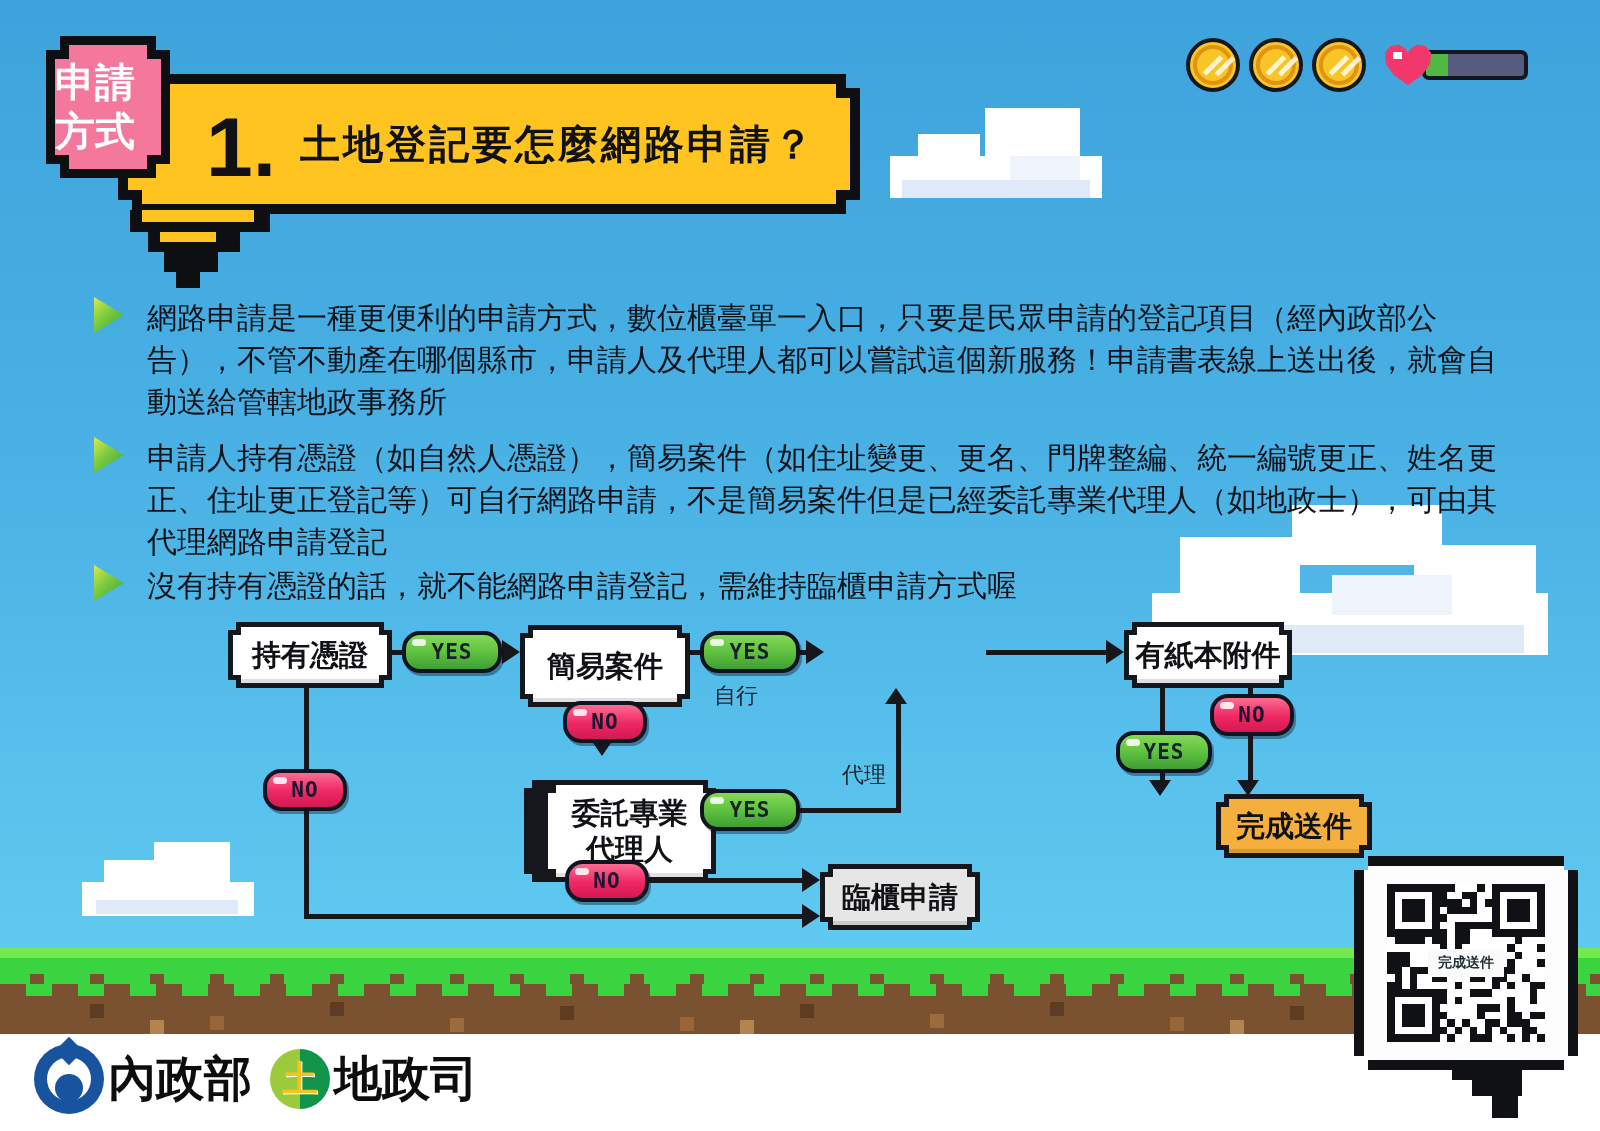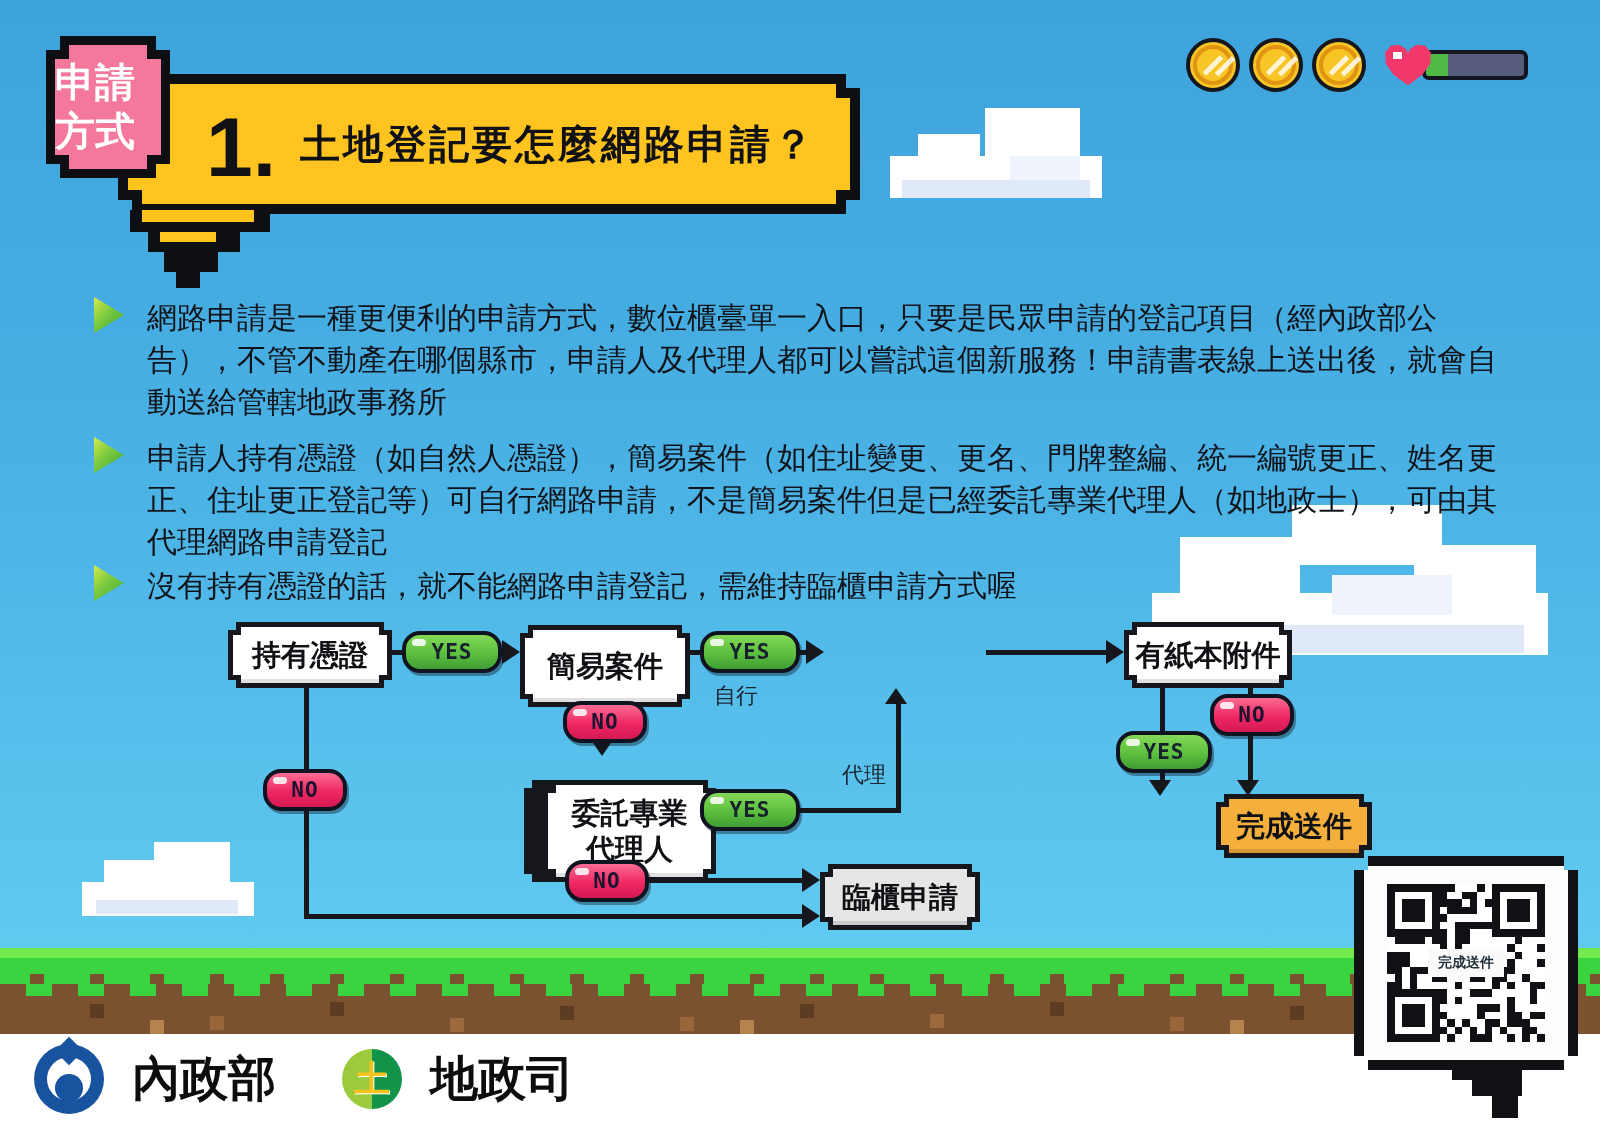--- a/index.html
+++ b/index.html
@@ -71,21 +71,21 @@
   .dirt{position:absolute;left:0;top:996px;width:1600px;height:38px;background:#7a5230;z-index:3;}
   .dirt::before{content:"";position:absolute;left:0;top:-12px;width:100%;height:12px;
     background-image:repeating-linear-gradient(90deg,#7a5230 0 26px,transparent 26px 52px);}
   .dirt::after{content:"";position:absolute;left:0;top:-22px;width:100%;height:10px;
     background-image:repeating-linear-gradient(90deg,transparent 0 30px,#7a5230 30px 44px,transparent 44px 60px);}
   .specks{position:absolute;left:0;top:0;width:14px;height:14px;background:transparent;
     box-shadow:90px 8px #5e3c22,210px 20px #976538,330px 6px #5e3c22,450px 22px #9c6a3c,560px 10px #5e3c22,
       680px 21px #976538,800px 8px #5e3c22,930px 18px #9c6a3c,1050px 6px #5e3c22,1170px 21px #976538,
       1290px 10px #5e3c22,1410px 19px #9c6a3c,1530px 8px #5e3c22,150px 24px #b5834e,740px 24px #b5834e,1230px 24px #b5834e;}
   .footer{position:absolute;left:0;top:1034px;width:1600px;height:97px;background:#ffffff;z-index:3;}
-  .logos{position:absolute;left:34px;top:10px;display:flex;align-items:center;gap:28px;}
+  .logos{position:absolute;left:34px;top:10px;display:flex;align-items:center;gap:4px;}
   .org-name{font-family:"DejaVu Serif","Liberation Serif",serif;font-weight:700;font-size:48px;color:#0d0d0d;}
   .moi-logo{width:70px;height:70px;background:#17539e;border-radius:50%;position:relative;}
   .moi-logo .ring{position:absolute;inset:13px;background:#fff;border-radius:50%;}
   .moi-logo .core{position:absolute;left:50%;top:30px;transform:translateX(-50%);width:28px;height:28px;background:#17539e;border-radius:50%;}
   .moi-logo .notch{position:absolute;left:50%;top:-3px;transform:translateX(-50%) rotate(45deg);width:20px;height:20px;background:#17539e;}
   .land-logo{width:60px;height:60px;border-radius:50%;background:linear-gradient(90deg,#9bcb3d 0 50%,#11934a 50% 100%);
     display:flex;align-items:center;justify-content:center;}
   .land-logo span{color:#f6c21c;font-size:36px;font-weight:800;text-shadow:1px 1px 0 #ffffff;}
 
   

